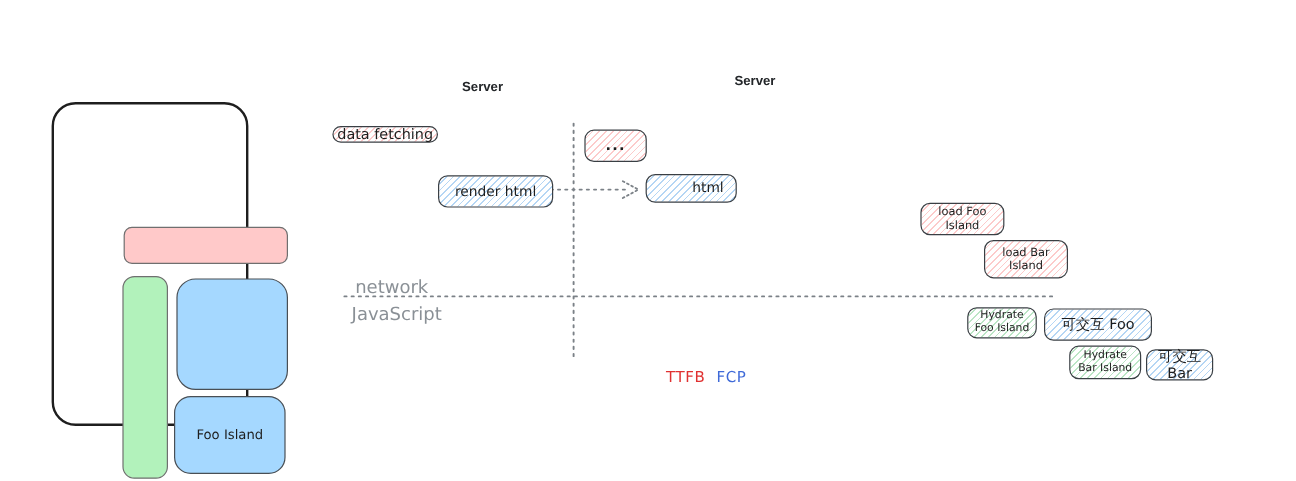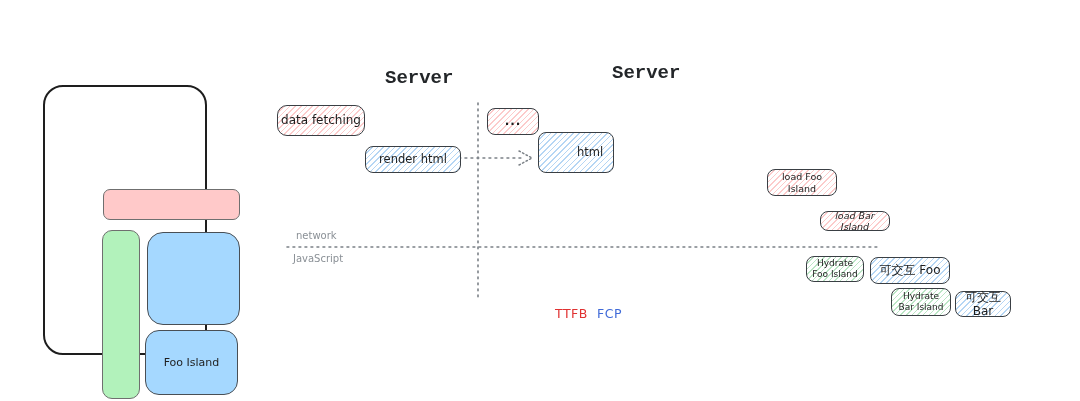--- a/index.html
+++ b/index.html
@@ -33,55 +33,55 @@
     font-size:11px; color:#1e1e1e;
   }
   .wf-header  { left:58px;  top:102px; width:137px; height:31px;  border-radius:7px;  background:var(--header-block,#ffc9c9); border-color:#6f6f6f; }
   .wf-sidebar { left:57px;  top:143px; width:38px;  height:169px; border-radius:10px; background:var(--sidebar-block,#b2f2bb); border-color:#6f6f6f; }
   .wf-main    { left:102px; top:145px; width:93px;  height:93px;  border-radius:16px; background:var(--content-block,#a5d8ff); }
   .wf-foo     { left:100px; top:243px; width:93px;  height:65px;  border-radius:14px; background:var(--content-block,#a5d8ff); }
 
   
   .col-label {
     position:absolute;
-    font-family:Liberation Mono, monospace;
-    font-size:19px; font-weight:700; color:#232629;
+    font-family:Liberation Sans, sans-serif;
+    font-size:11px; font-weight:700; color:#232629;
   }
   .col-server { left:385px; top:67px; }
   .col-client { left:612px; top:62px; }
 
   
   .lines-svg { position:absolute; left:0; top:0; pointer-events:none; }
 
   
   .tbox {
     position:absolute;
     border:1.5px solid #3a3f44; border-radius:8px;
     display:flex; align-items:center; justify-content:center;
     text-align:center; white-space:pre-line; line-height:1.18;
     color:#1e1e1e; background-color:#fff;
   }
   .hatch-pink  { background-image:repeating-linear-gradient(135deg, rgba(250,160,160,0.55) 0 1px, rgba(255,255,255,0) 1px 4px); }
   .hatch-blue  { background-image:repeating-linear-gradient(135deg, rgba(120,180,235,0.55) 0 1px, rgba(255,255,255,0) 1px 4px); }
   .hatch-green { background-image:repeating-linear-gradient(135deg, rgba(120,205,140,0.50) 0 1px, rgba(255,255,255,0) 1px 4px); }
 
-  .b-data-fetching   { left:277px; top:105px; width:88px; height:31px; font-size:12px;  border-radius:10px; }
+  .b-data-fetching   { left:277px; top:105px; width:88px; height:14px; font-size:12px;  border-radius:10px; }
   .b-render-html     { left:365px; top:146px; width:96px; height:27px; font-size:11.5px; }
   .b-ellipsis        { left:487px; top:108px; width:52px; height:27px; font-size:12px; font-weight:700; letter-spacing:1px; }
-  .b-html            { left:538px; top:132px; width:76px; height:41px; font-size:11.5px;padding-left:28px; }
+  .b-html            { left:538px; top:145px; width:76px; height:24px; font-size:11.5px;padding-left:28px; }
   .b-load-foo        { left:767px; top:169px; width:70px; height:27px; font-size:9.5px; }
-  .b-load-bar        { left:820px; top:211px; width:70px; height:20px; font-size:9.5px;font-style:italic; }
+  .b-load-bar        { left:820px; top:200px; width:70px; height:32px; font-size:9.5px; }
   .b-hydrate-foo     { left:806px; top:256px; width:58px; height:26px; font-size:9px; }
-  .b-interactive-foo { left:870px; top:257px; width:80px; height:27px; font-size:12px; }
+  .b-interactive-foo { left:870px; top:257px; width:90px; height:27px; font-size:12px; }
   .b-hydrate-bar     { left:891px; top:288px; width:60px; height:28px; font-size:9px; }
   .b-interactive-bar { left:955px; top:291px; width:56px; height:26px; font-size:12px; }
 
   
   .lane-label {
-    position:absolute; font-size:10px;
+    position:absolute; font-size:15px;
     color:var(--lane-label,#8a9096);
   }
   .lane-network    { left:296px; top:230px; }
   .lane-javascript { left:293px; top:253px; }
 
   
   .metric { position:absolute; font-size:12.5px; font-weight:400; letter-spacing:0.5px; }
   .metric-ttfb { left:555px; top:306px; color:var(--ttfb,#e03131); }
   .metric-fcp  { left:597px; top:306px; color:var(--fcp,#3f6ad8); }
 </style>

